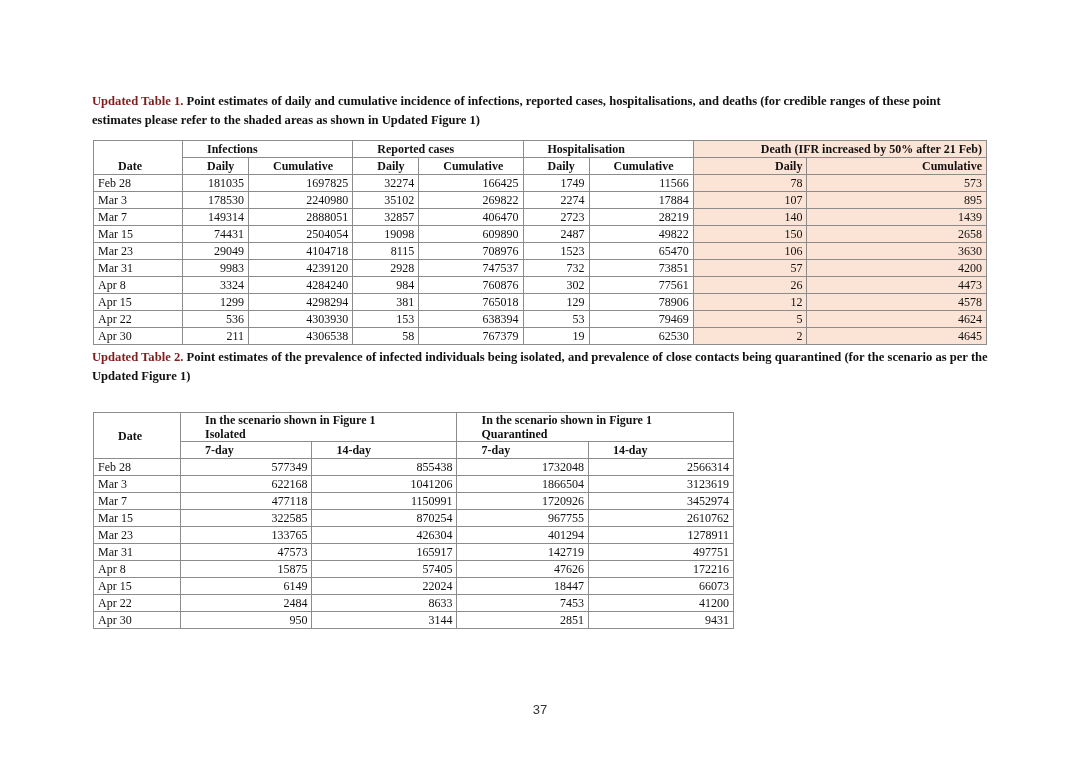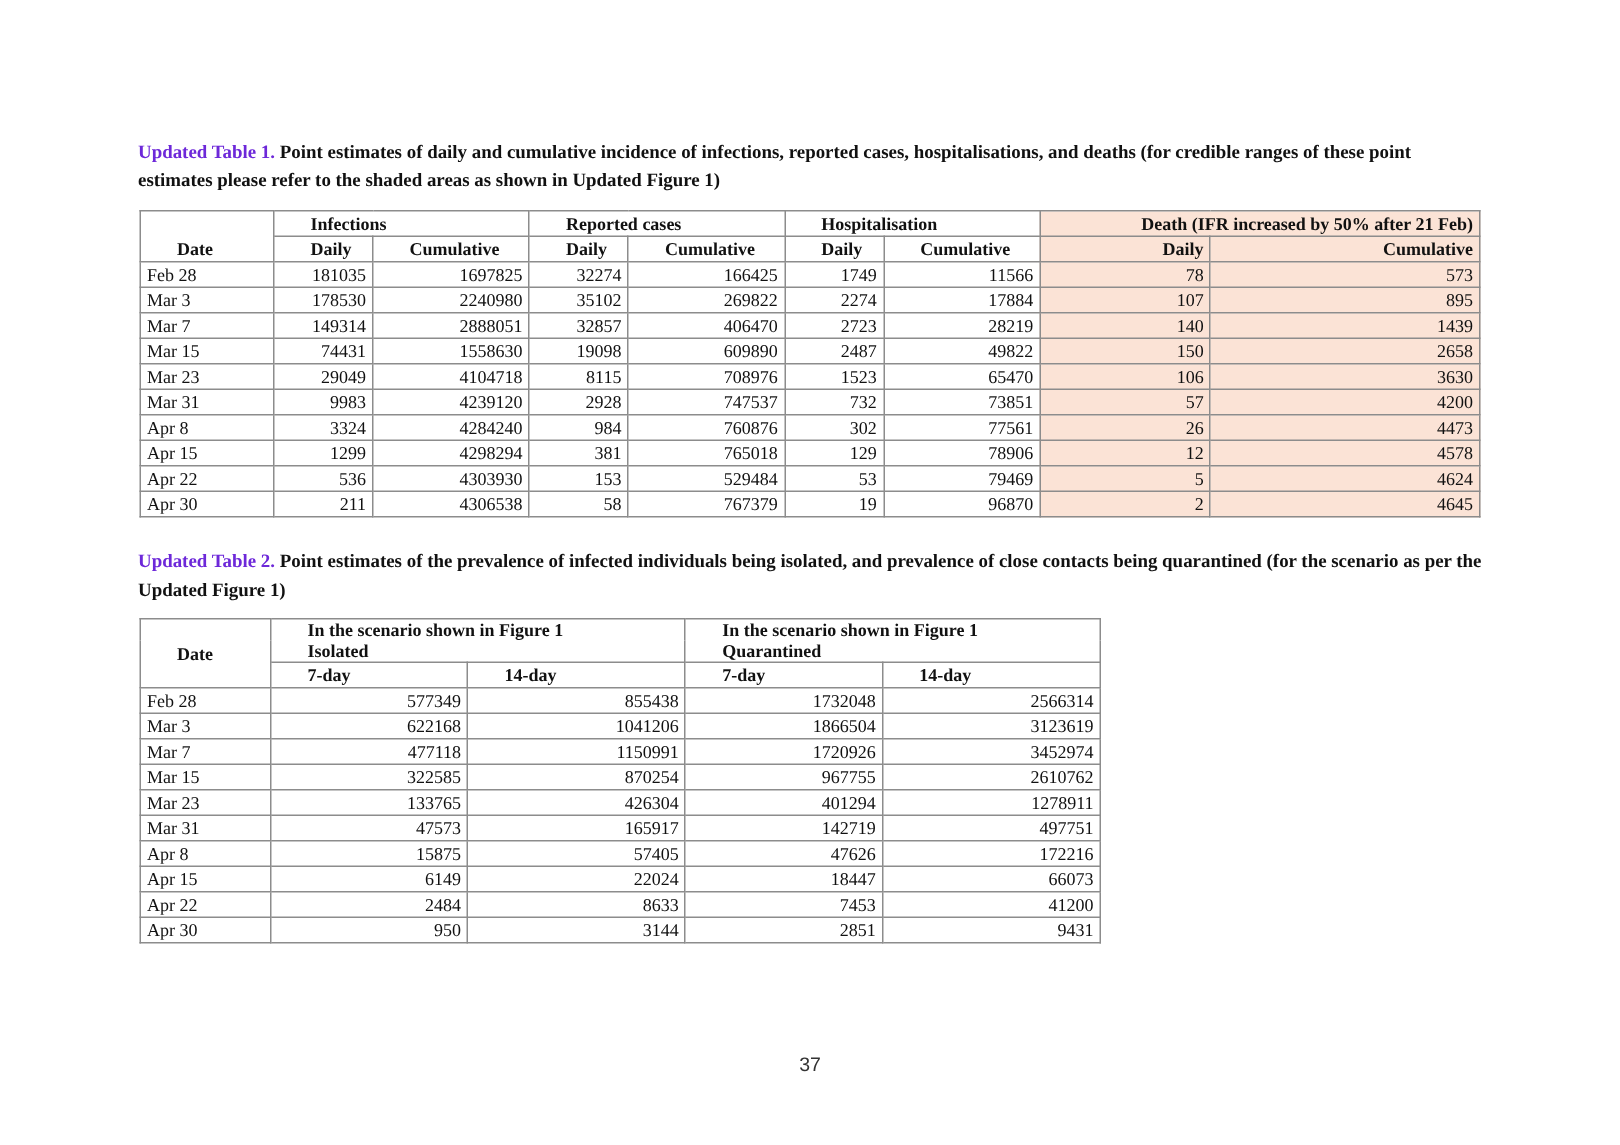--- a/index.html
+++ b/index.html
@@ -1,19 +1,19 @@
 <!DOCTYPE html>
 <html><head>
 <meta charset="utf-8">
 <style>
   html, body { margin:0; padding:0; background:#ffffff; }
   body { width:1080px; height:763px; position:relative; overflow:hidden;
          font-family:"Liberation Serif", "DejaVu Serif", serif; color:#111; }
   .caption { position:absolute; left:92px; width:900px; font-size:12.6px; font-weight:bold; line-height:19px; }
-  .caption .lead { color:#6d28d9; }
+  .caption .lead { color:#7f1d1d; }
   table { border-collapse:collapse; position:absolute; font-size:12px; }
   td, th { border:1px solid #8c8c8c; padding:0 4px; height:16px; line-height:16px; white-space:nowrap; }
   th { font-weight:bold; text-align:left;padding-left:24px; }
   td.num { text-align:right; }
   .death { background:#fbe3d6;text-align:right; }
   #t1 { left:93px; top:140px; width:894px; }
   #t1 .c-date { width:60px; }
   #t2 { left:93px; top:412px; width:641px; }
   #t2 th.center { text-align:left; }
   #t2 td, #t2 th { height:16px; }
@@ -77,21 +77,21 @@
         <td class="num">32857</td>
         <td class="num">406470</td>
         <td class="num">2723</td>
         <td class="num">28219</td>
         <td class="num death">140</td>
         <td class="num death">1439</td>
       </tr>
       <tr>
         <td>Mar 15</td>
         <td class="num">74431</td>
-        <td class="num">1558630</td>
+        <td class="num">2504054</td>
         <td class="num">19098</td>
         <td class="num">609890</td>
         <td class="num">2487</td>
         <td class="num">49822</td>
         <td class="num death">150</td>
         <td class="num death">2658</td>
       </tr>
       <tr>
         <td>Mar 23</td>
         <td class="num">29049</td>
@@ -134,41 +134,41 @@
         <td class="num">129</td>
         <td class="num">78906</td>
         <td class="num death">12</td>
         <td class="num death">4578</td>
       </tr>
       <tr>
         <td>Apr 22</td>
         <td class="num">536</td>
         <td class="num">4303930</td>
         <td class="num">153</td>
-        <td class="num">529484</td>
+        <td class="num">638394</td>
         <td class="num">53</td>
         <td class="num">79469</td>
         <td class="num death">5</td>
         <td class="num death">4624</td>
       </tr>
       <tr>
         <td>Apr 30</td>
         <td class="num">211</td>
         <td class="num">4306538</td>
         <td class="num">58</td>
         <td class="num">767379</td>
         <td class="num">19</td>
-        <td class="num">96870</td>
+        <td class="num">62530</td>
         <td class="num death">2</td>
         <td class="num death">4645</td>
       </tr>
     </tbody>
 </table>
 
-<div class="caption" style="top:365px;">
+<div class="caption" style="top:348px;">
   <span class="lead">Updated Table 2.</span><span> Point estimates of the prevalence of infected individuals being isolated, and prevalence of close contacts being quarantined (for the scenario as per the Updated Figure 1)</span>
 </div>
 
 <table id="t2">
   <thead>
     <tr>
       <th rowspan="3" style="width:58px; vertical-align:middle;">Date</th>
       <th colspan="2" class="center" style="border-bottom:none; height:14px; line-height:14px;">In the scenario shown in Figure 1</th>
       <th colspan="2" class="center" style="border-bottom:none; height:14px; line-height:14px;">In the scenario shown in Figure 1</th>
     </tr>

